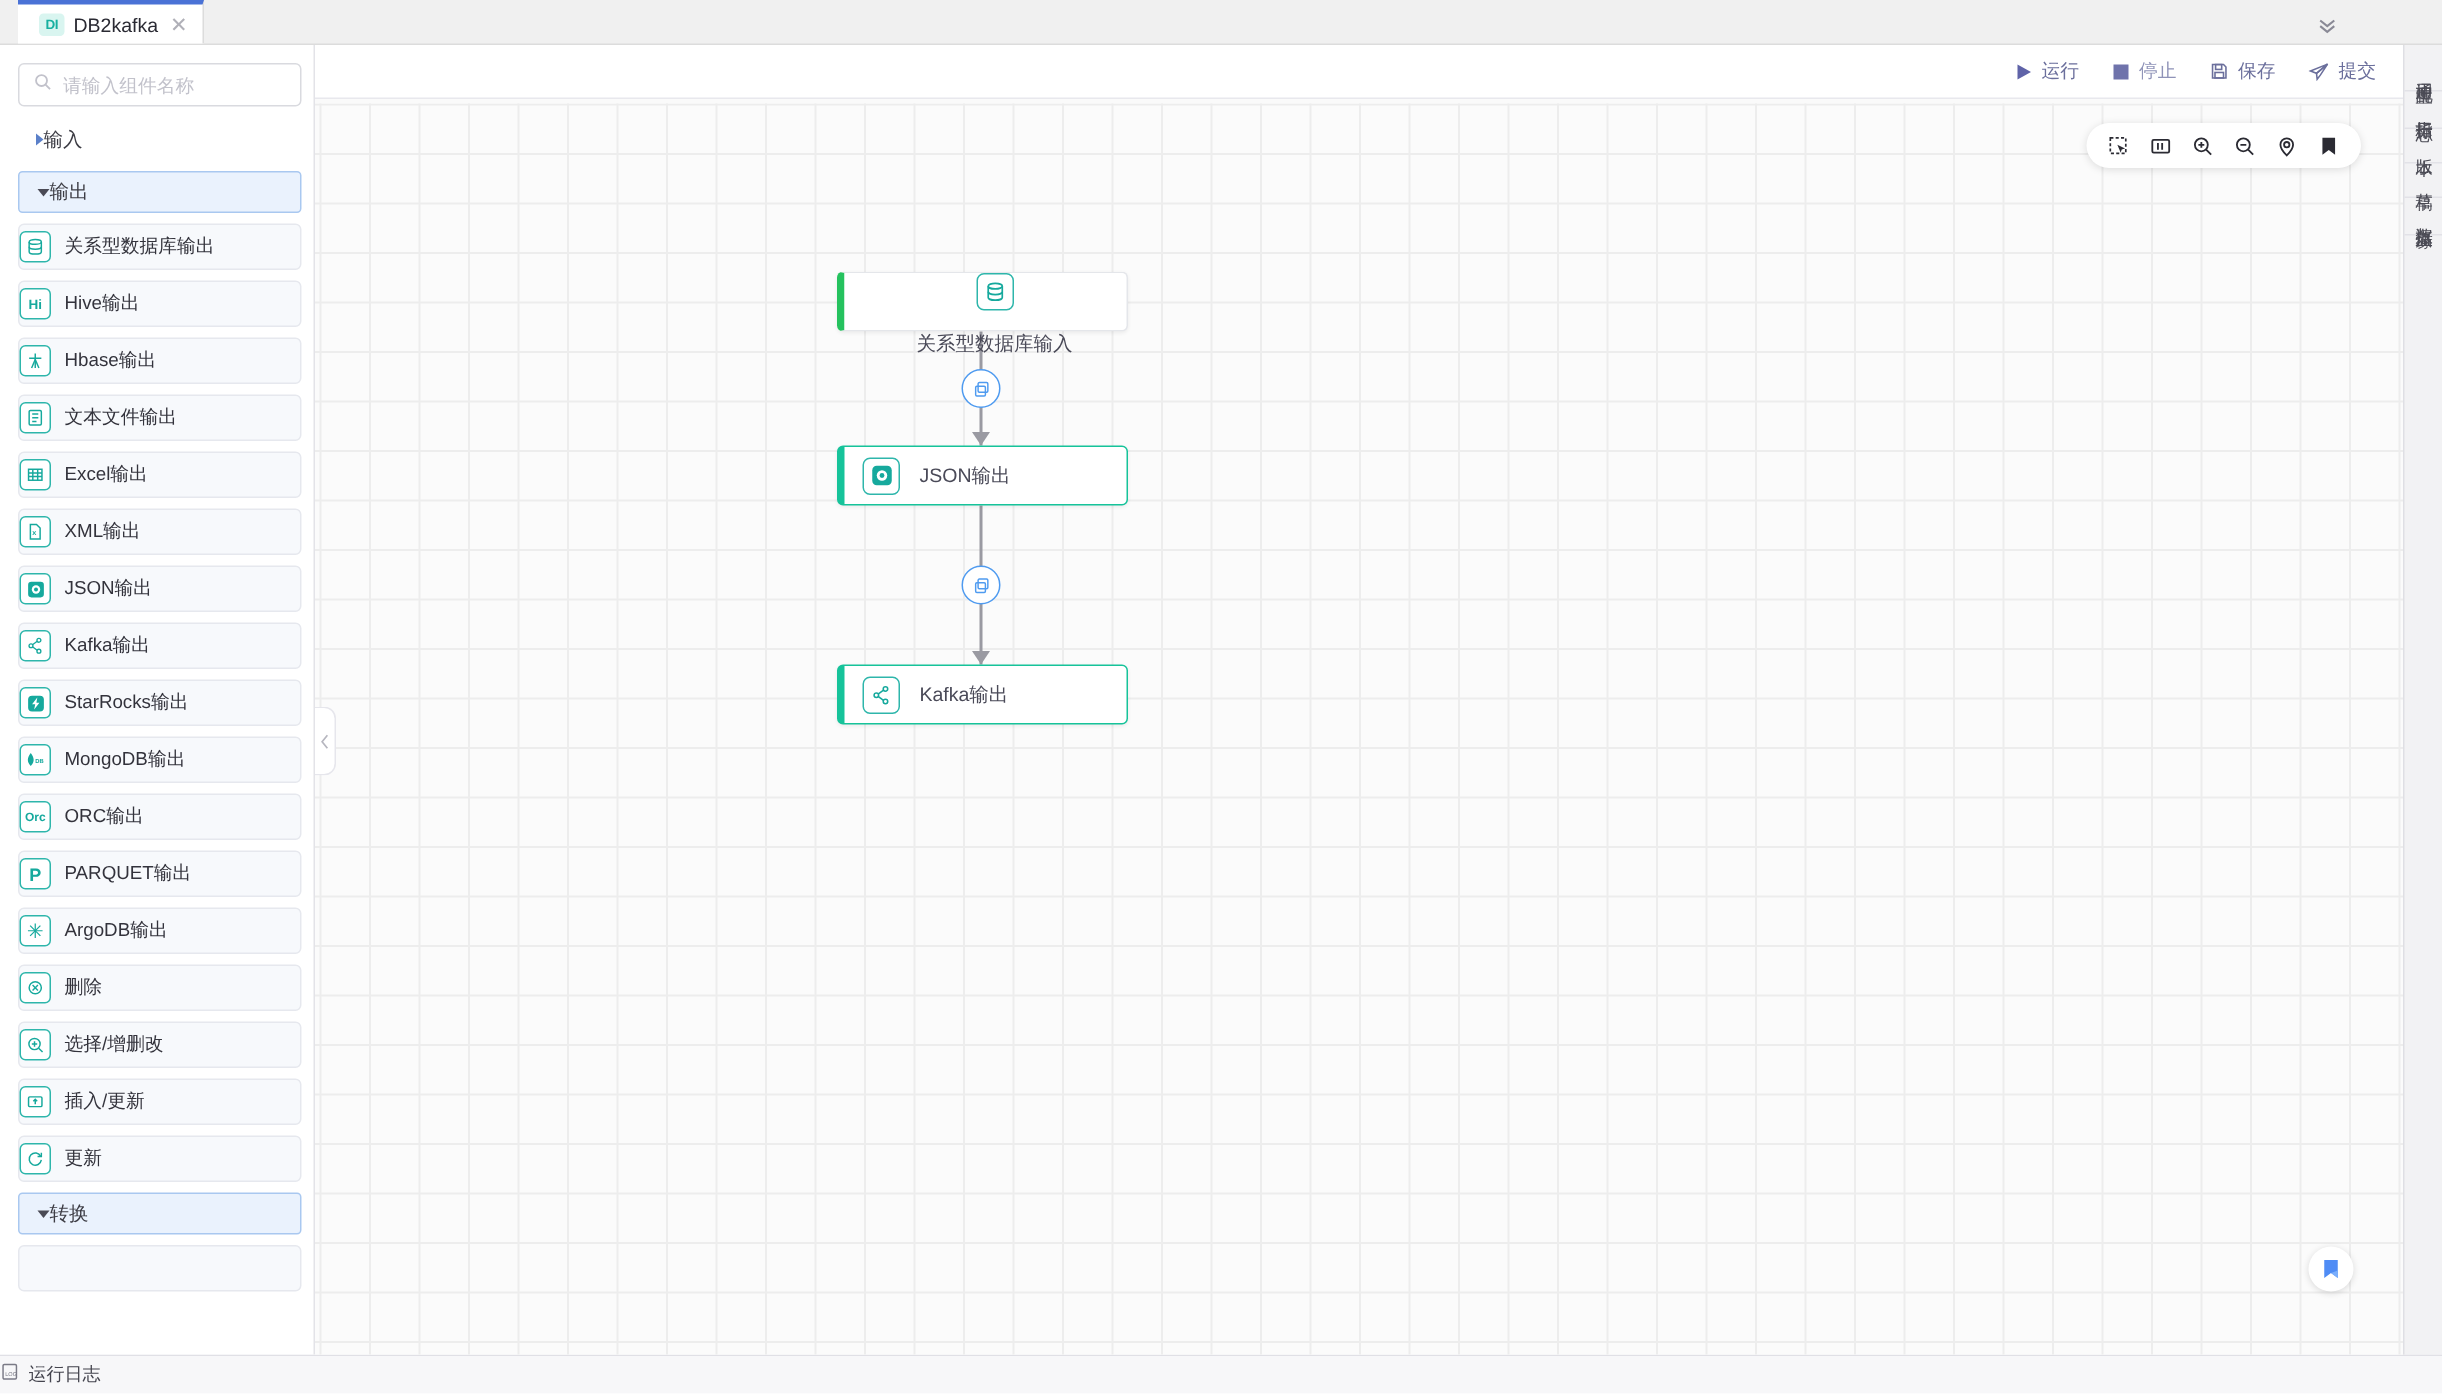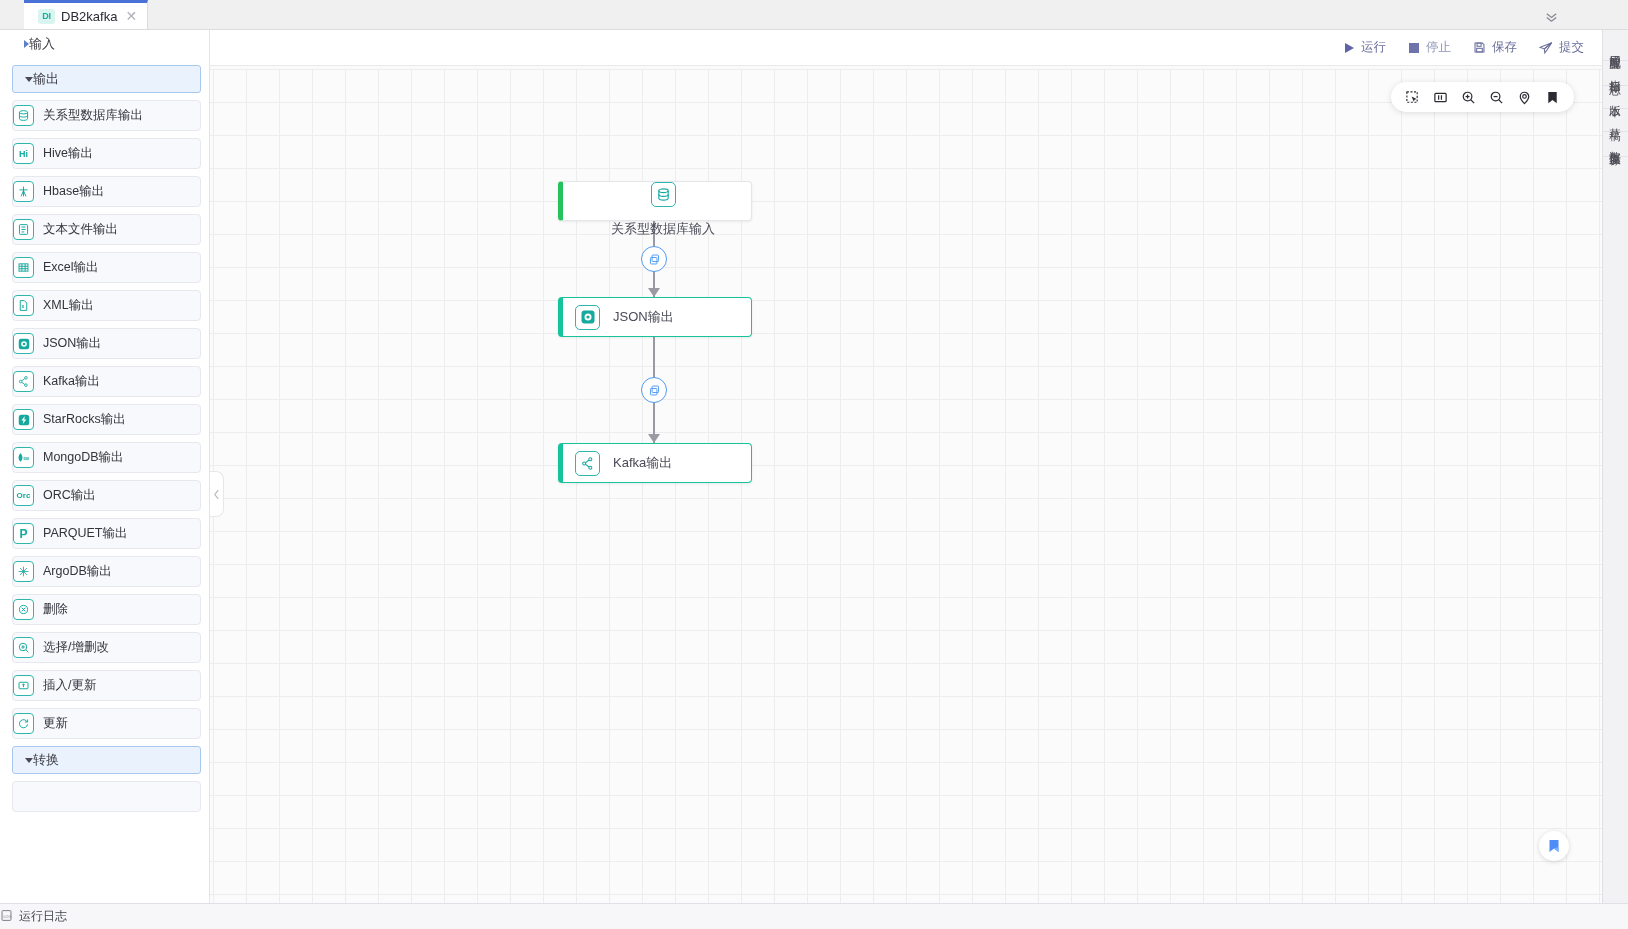--- a/index.html
+++ b/index.html
@@ -17,21 +17,21 @@
     display: flex; align-items: flex-end;
     border-bottom: 1px solid #dcdcdc;
     position: relative; flex: 0 0 30px;
   }
   .tab {
     height: 29px; background: #ffffff;
     display: flex; align-items: center; gap: 6px;
     padding: 0 10px 0 14px;
     border-top: 3px solid #4a72d6;
     border-right: 1px solid #dcdcdc;
-    margin-left: 24px;
+    margin-left: 12px;
     position: relative;
   }
   .tab-badge {
     width: 17px; height: 15px; border-radius: 3px;
     background: #d9f5f0; color: #16b0a0;
     font-size: 9px; line-height: 15px; text-align: center;
     font-weight: bold; letter-spacing: -0.3px;
   }
   .tab-title { font-size: 13px; color: #2a2a33; }
   .tab-close { font-size: 14px; color: #b0b0b8; cursor: pointer; line-height: 1; padding-left: 2px; }
@@ -225,20 +225,31 @@
       <svg width="15" height="15" viewBox="0 0 16 16" fill="none" stroke="#8a8a96" stroke-width="1.5">
         <polyline points="3,5 8,9 13,5"></polyline>
           <polyline points="3,9 8,13 13,9"></polyline>
       </svg>
     </div>
   </div>
 
   <div class="bodyrow">
 
     <div class="leftpanel">
+      <div class="search-wrap">
+        <div class="search-box">
+          <span>
+            <svg width="13" height="13" viewBox="0 0 16 16" fill="none" stroke="#c2c2cb" stroke-width="1.5">
+              <circle cx="7" cy="7" r="4.5"></circle>
+                <line x1="10.3" y1="10.3" x2="14" y2="14"></line>
+            </svg>
+          </span>
+          <input class="search-input" type="text" placeholder="请输入组件名称" style="">
+        </div>
+      </div>
 
       <div class="palette">
 
         <div class="group-header plain">
           <span class="caret right"></span>
           <span>输入</span>
         </div>
 
         <div class="group-header active">
           <span class="caret down"></span>

